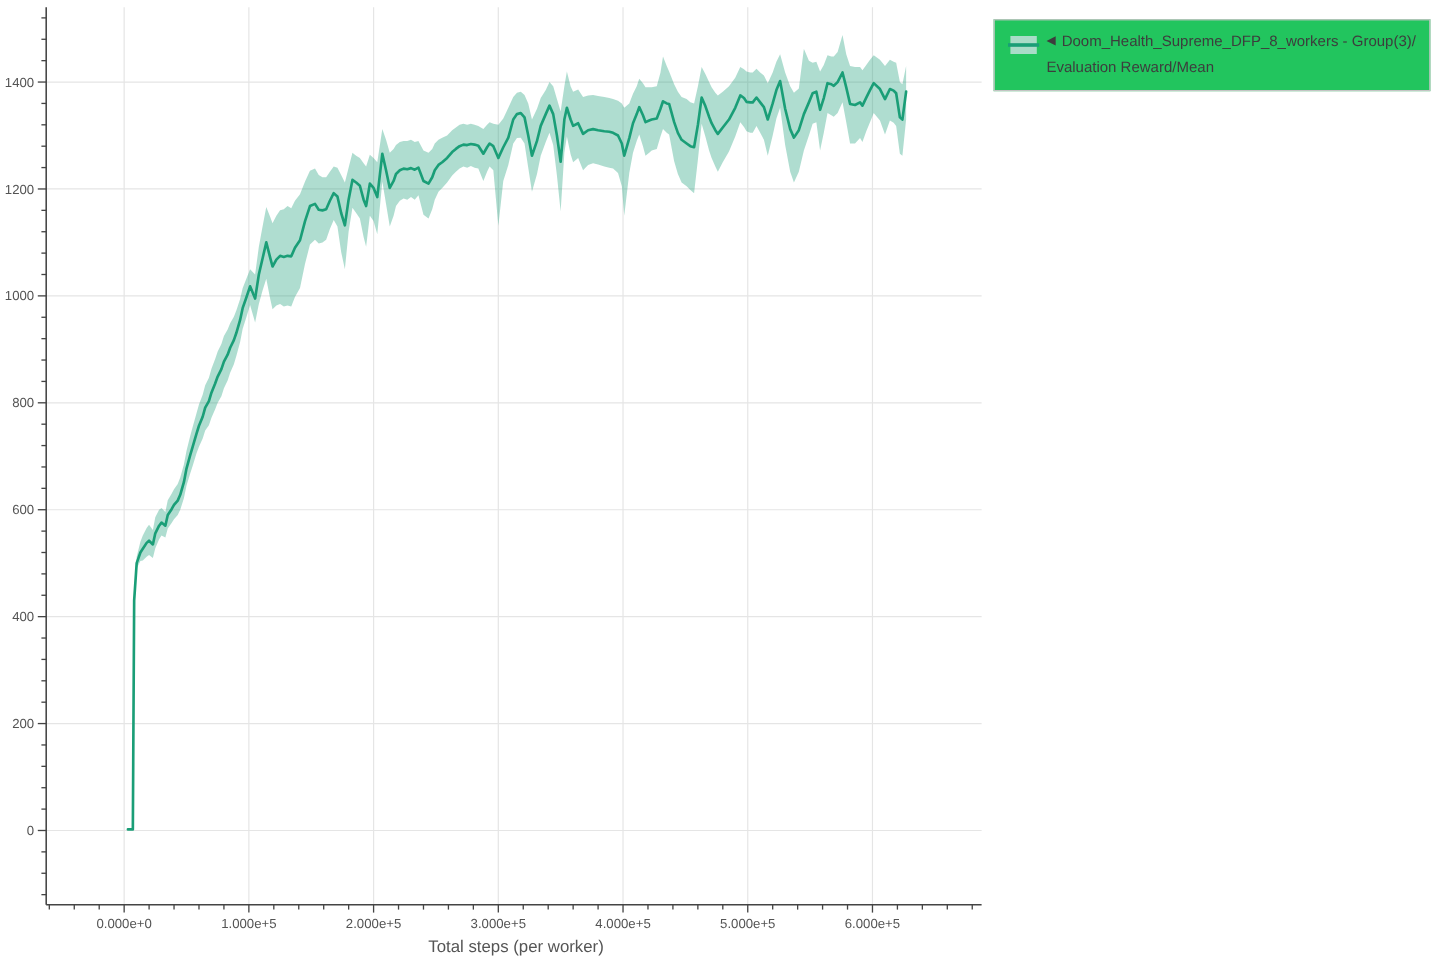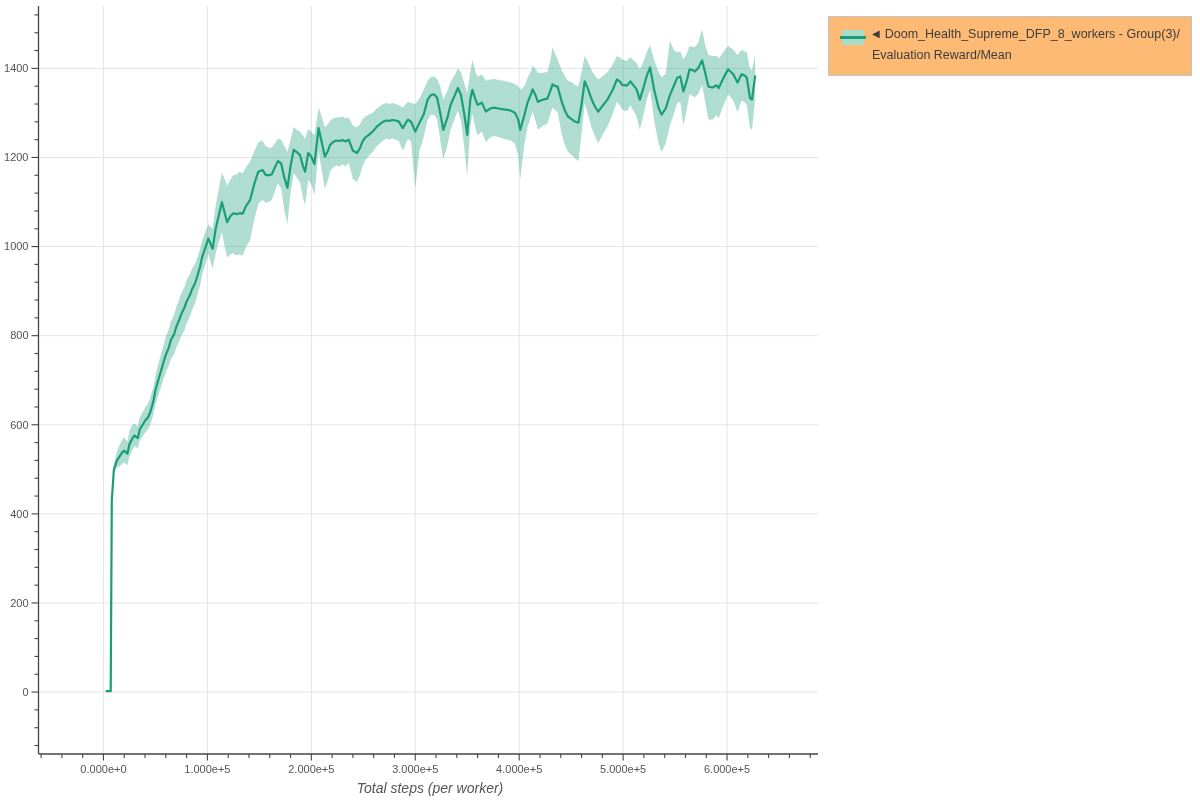--- a/index.html
+++ b/index.html
@@ -1,28 +1,28 @@
 <!DOCTYPE html>
 <html><head>
 <meta charset="utf-8">
 <style>
   html,body{margin:0;padding:0;background:#ffffff;width:1200px;height:800px;overflow:hidden;
     font-family:"Liberation Sans",sans-serif;}
   .page{position:relative;width:1200px;height:800px;background:#fff;}
   svg{position:absolute;left:0;top:0;}
   .legend{position:absolute;left:828px;top:16px;width:364px;height:60px;box-sizing:border-box;
-    background:#fdba74;border:1px solid #c4c4c4;padding:7px 9px 6px 9px;
+    background:#22c55e;border:1px solid #c4c4c4;padding:7px 9px 6px 9px;
     font-size:12.5px;line-height:21px;color:#3d3d3d;cursor:pointer;}
   .swatch{position:absolute;left:11px;top:13px;width:26px;height:15px;display:inline-block;}
   .swatch-band{position:absolute;left:2px;right:2px;top:0;bottom:0;}
   .swatch-line{position:absolute;left:0;right:0;top:6px;height:3px;}
   .legend-text{margin-left:34px;word-break:break-all;}
   .collapse{font-size:10px;margin-right:5px;position:relative;top:-1px;}
   .xtitle{position:absolute;left:430px;top:780px;transform:translateX(-50%);
-    font-style:italic;font-size:14px;color:#555555;white-space:nowrap;}
+    font-size:14px;color:#555555;white-space:nowrap;}
 </style>
 </head>
 <body>
 
 <div class="page">
 
   <svg id="plot" width="1200" height="800" xmlns="http://www.w3.org/2000/svg">
     <g id="g-grid">
         <line x1="103.45833333333333" x2="103.45833333333333" y1="6" y2="754" stroke="#e5e5e5" stroke-width="1"></line>
         <line x1="207.39166666666668" x2="207.39166666666668" y1="6" y2="754" stroke="#e5e5e5" stroke-width="1"></line>

